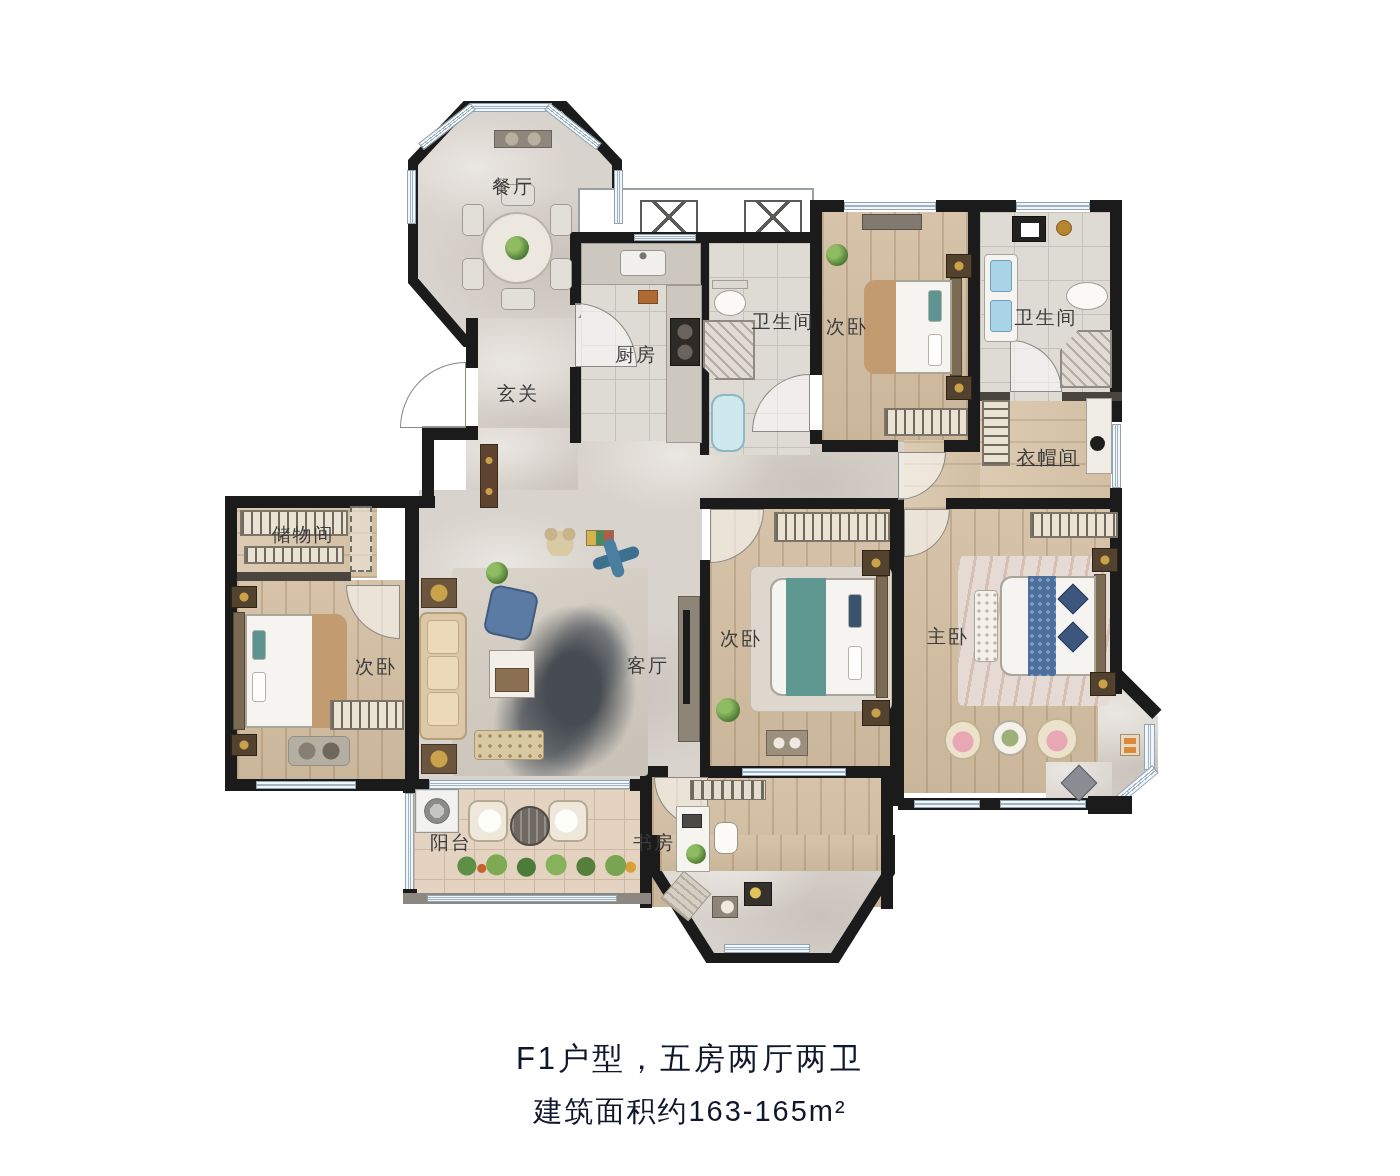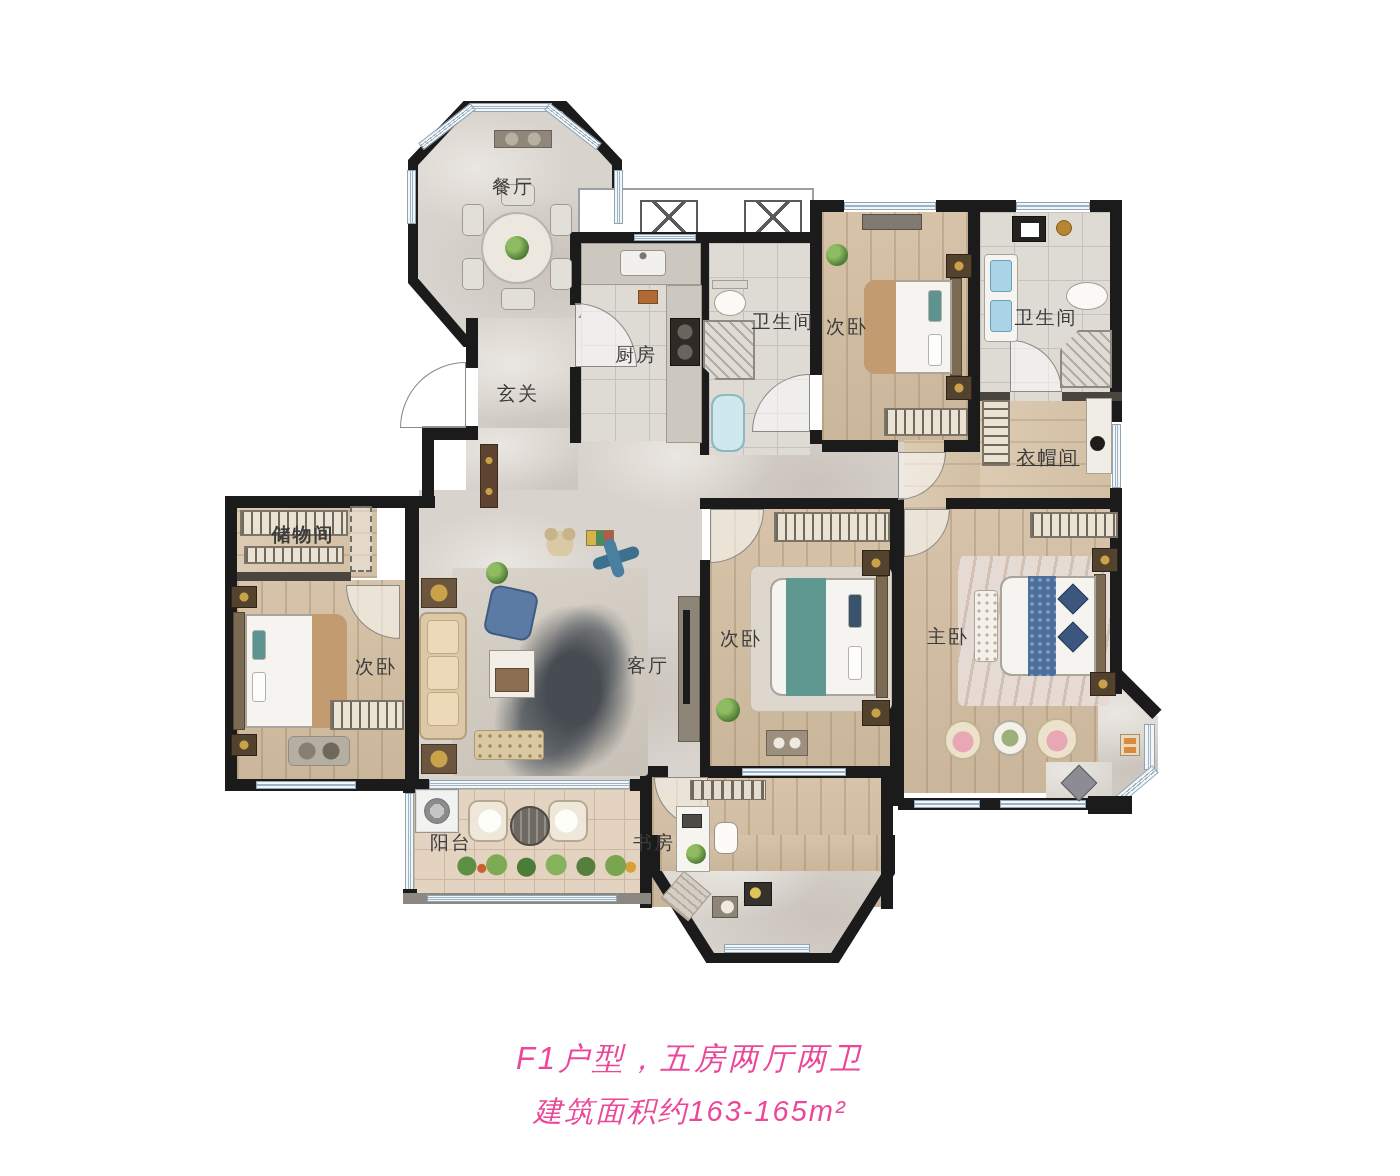--- a/index.html
+++ b/index.html
@@ -37,21 +37,21 @@
   .dash{border:2px dashed #6f6f69;background:rgba(255,255,255,.4);}
   .bed{background:#f6f4f0;border:2px solid #aaa49a;}
   .pil{background:#fdfdfb;border:1px solid #b6b1a8;border-radius:3px;}
   .ns{background:radial-gradient(circle at 50% 50%, #c9a24a 0 4px, transparent 5px),#53422e;border:1px solid #2f2317;}
   .hb{background:#7b6a54;border:1px solid #564733;}
   .plantc{background:radial-gradient(circle at 35% 35%, #8fbb62 0 30%, #4f7d35 70%, #3c6128);border-radius:50%;}
   .xbox{border:2px solid #5a5a58;background:
      linear-gradient(45deg, transparent 47%, #5a5a58 47% 53%, transparent 53%),
      linear-gradient(-45deg, transparent 47%, #5a5a58 47% 53%, transparent 53%),#fff;}
   .lab{font-size:19px;color:#3b3b3b;letter-spacing:2px;transform:translate(-50%,-50%);white-space:nowrap;text-align:center;}
-  .cap-line{position:absolute;transform:translateX(-50%);white-space:nowrap;color:#ec4899;font-style:italic;}
+  .cap-line{position:absolute;transform:translateX(-50%);white-space:nowrap;color:#0f172a;}
   #cap1{top:1038px;left:690px;font-size:31px;letter-spacing:3px;}
   #cap2{top:1092px;left:690px;font-size:29px;letter-spacing:2px;}
 </style>
 </head>
 <body>
 
 <div class="plan">
 
   <i class="w" style="left:408px;top:101px;width:214px;height:246px;clip-path:polygon(26% 0,74% 0,100% 24%,100% 74%,74% 100%,26% 100%,0 74%,0 24%);"></i>
   <i class="marble" style="left:418px;top:111px;width:194px;height:226px;clip-path:polygon(26% 0,74% 0,100% 24%,100% 74%,74% 100%,26% 100%,0 74%,0 24%);"></i>
@@ -289,21 +289,21 @@
      radial-gradient(circle at 96% 55%, #d9a036 0 5px, transparent 6px),
      radial-gradient(circle at 16% 60%, #c9612f 0 4px, transparent 5px);"></i>
 
   <b class="lab" style="left:513px;top:187px;">餐厅</b>
   <b class="lab" style="left:518px;top:394px;">玄关</b>
   <b class="lab" style="left:636px;top:355px;">厨房</b>
   <b class="lab" style="left:783px;top:322px;">卫生间</b>
   <b class="lab" style="left:847px;top:327px;">次卧</b>
   <b class="lab" style="left:1046px;top:318px;">卫生间</b>
   <b class="lab" style="left:1048px;top:458px;text-decoration:underline;">衣帽间</b>
-  <b class="lab" style="left:303px;top:535px;font-weight:bold;">储物间</b>
+  <b class="lab" style="left:303px;top:535px;">储物间</b>
   <b class="lab" style="left:376px;top:667px;">次卧</b>
   <b class="lab" style="left:648px;top:666px;">客厅</b>
   <b class="lab" style="left:741px;top:639px;">次卧</b>
   <b class="lab" style="left:948px;top:637px;">主卧</b>
   <b class="lab" style="left:451px;top:843px;">阳台</b>
   <b class="lab" style="left:654px;top:843px;">书房</b>
 </div>
 
 <div id="cap1" class="cap-line">F1户型，五房两厅两卫</div>
 <div id="cap2" class="cap-line">建筑面积约163-165m²</div>

